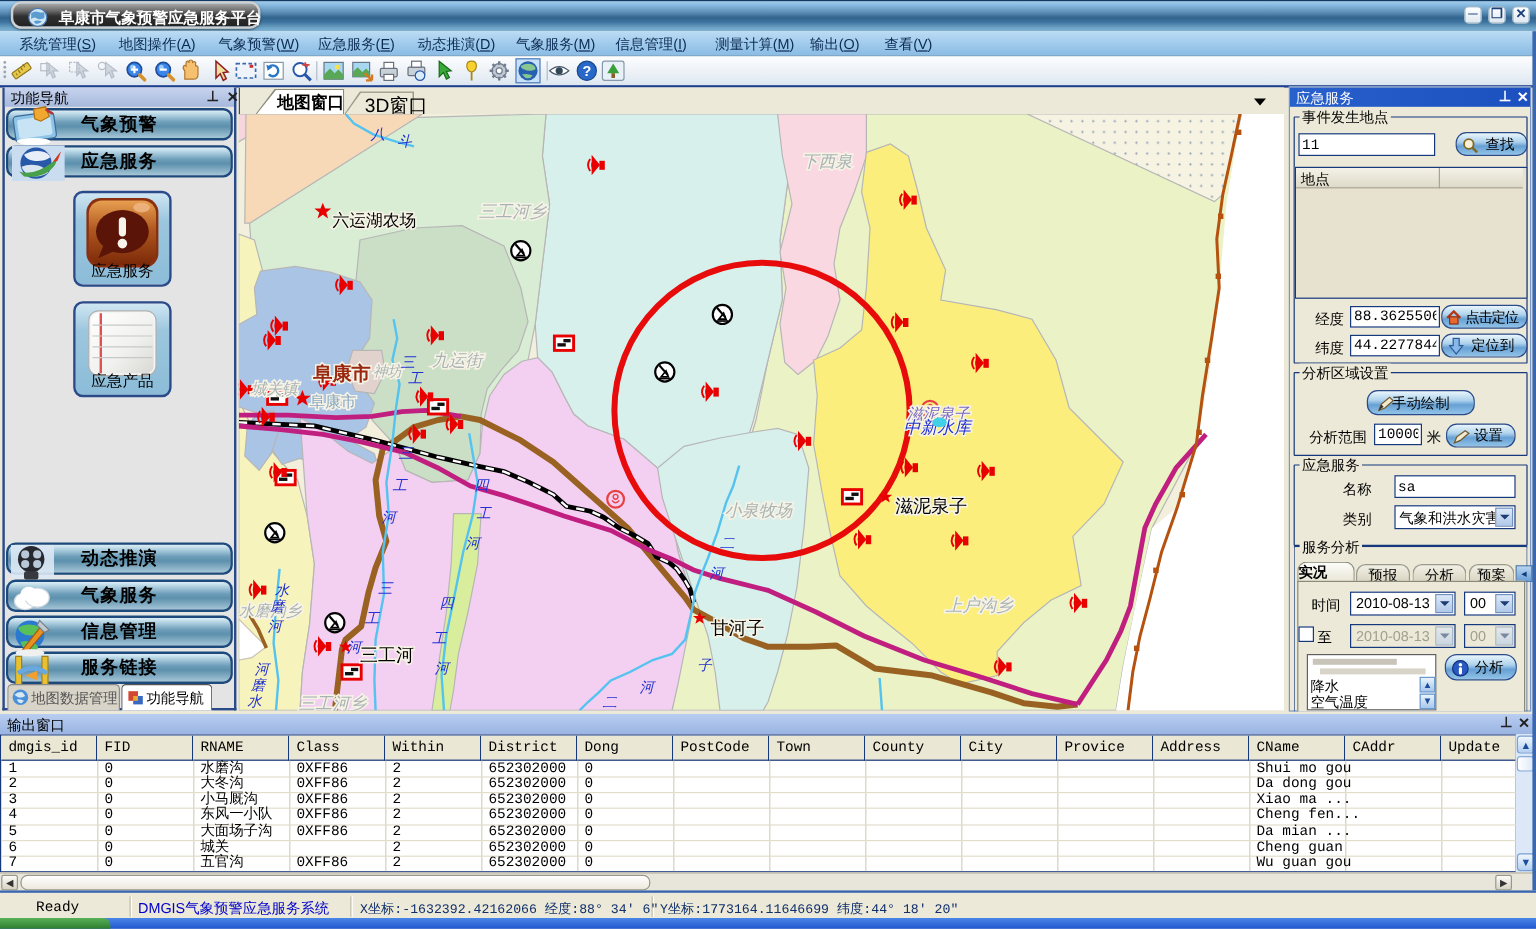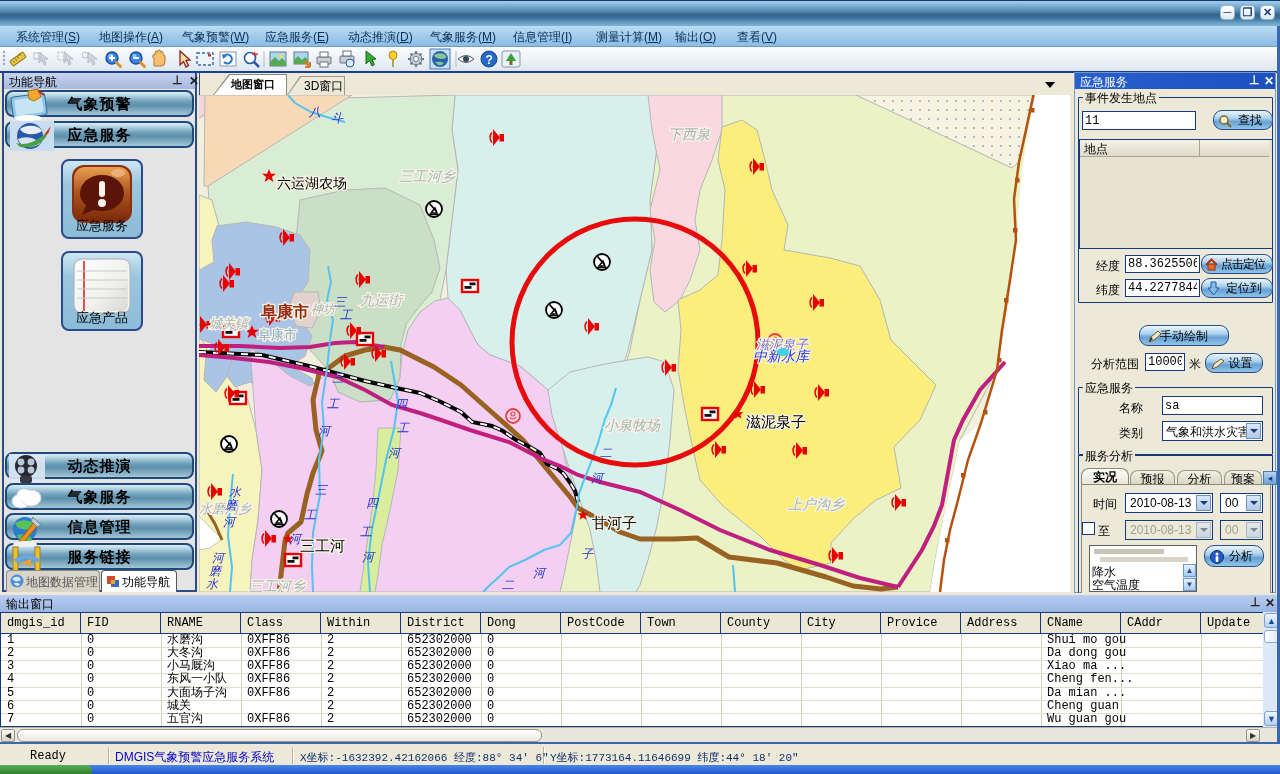--- a/index.html
+++ b/index.html
@@ -55,20 +55,28 @@
 font-family:"Liberation Mono",monospace;font-size:12px;color:#000;}
 .th{position:absolute;top:0;height:21px;background:#eae7d4;border-right:1px solid #16387c;border-bottom:1px solid #16387c;line-height:20px;padding-left:6px;}
 .td{position:absolute;height:13px;line-height:13px;padding-left:6px;white-space:nowrap;}
 #statusbar{left:0;top:742px;width:1280px;height:23px;background:#ece9d8;border-top:2px solid #3a68b0;font-size:12px;}
 #taskbar{left:0;top:765px;width:1280px;height:9px;background:linear-gradient(180deg,#4a86e8,#2257d0);}
 #startbtn{left:0;top:765px;width:92px;height:9px;background:linear-gradient(180deg,#58b058,#2e7d2e);border-radius:0 6px 0 0;}
 </style></head>
 <body>
 <div id="app">
   <div class="abs" id="titlebar"></div>
+  <div class="abs" id="titletab">
+      <div class="abs" id="titletxt">阜康市气象预警应急服务平台</div>
+    <svg class="abs" style="left:12px;top:3px" width="17" height="17" viewBox="0 0 17 17">
+        <circle cx="8.5" cy="8.5" r="7.5" fill="#cfe6f4" stroke="#4a7ab0"></circle>
+        <path d="M3 5 Q6 3 9 4 Q12 5 14 4 L14 9 Q10 11 7 9 Q5 8 3 10 Z" fill="#5b9bd0"></path>
+        <path d="M5 12 Q8 10 12 12 Q10 14 7 14 Z" fill="#5b9bd0"></path>
+      </svg>
+  </div>
   <div class="abs winbtn" style="left:1220px">─</div>
   <div class="abs winbtn" style="left:1240px">❐</div>
   <div class="abs winbtn" style="left:1260px">✕</div>
   <div class="abs" id="menubar">
     <span class="abs mi" style="left:16px">系统管理(<u>S</u>)</span>
     <span class="abs mi" style="left:99px">地图操作(<u>A</u>)</span>
     <span class="abs mi" style="left:182px">气象预警(<u>W</u>)</span>
     <span class="abs mi" style="left:265px">应急服务(<u>E</u>)</span>
     <span class="abs mi" style="left:348px">动态推演(<u>D</u>)</span>
     <span class="abs mi" style="left:430px">气象服务(<u>M</u>)</span>
@@ -308,24 +316,24 @@
           <rect x="5" y="6" width="8" height="7" fill="#3868c0"></rect>
           <rect x="5" y="6" width="4" height="4" fill="#e8a830"></rect>
         </svg>
       <span class="abs" style="left:20px;top:3px">功能导航</span>
     </div>
   </div>
 <div class="abs" id="mapwin">
 <div class="abs" id="maptabs">
 <div class="abs" style="left:13px;top:1px;width:74px;height:21px;background:#8a8a7a;clip-path:polygon(0 100%,16px 0,100% 0,100% 100%)"></div>
 <div class="abs" style="left:14px;top:2px;width:72px;height:20px;background:#fff;clip-path:polygon(0 100%,16px 0,100% 0,100% 100%)"></div>
-<span class="abs" style="left:31px;top:4px;font-size:11px;font-weight:bold">地图窗口</span>
+<span class="abs" style="left:31px;top:4px;font-size:14px;font-weight:bold">地图窗口</span>
 <div class="abs" style="left:87px;top:3px;width:58px;height:19px;background:#9a9a8a;clip-path:polygon(0 100%,13px 0,100% 0,100% 100%)"></div>
 <div class="abs" style="left:88px;top:4px;width:56px;height:18px;background:#ece9d8;clip-path:polygon(0 100%,13px 0,100% 0,100% 100%)"></div>
-<span class="abs" style="left:104px;top:5px;font-size:12px">3D窗口</span>
+<span class="abs" style="left:104px;top:5px;font-size:16px">3D窗口</span>
 <div class="abs" style="left:845px;top:9px;width:0;height:0;border-left:5px solid transparent;border-right:5px solid transparent;border-top:6px solid #000"></div>
 </div>
 <svg class="abs" style="left:0px;top:22px" width="871" height="497" viewBox="199 95 871 497">
 <defs>
 <pattern id="dots" width="9" height="9" patternUnits="userSpaceOnUse">
             <rect width="9" height="9" fill="#f6f3e2"></rect>
             <circle cx="2" cy="2" r="0.9" fill="#90a0b0"></circle>
           </pattern>
 <g id="spk">
             <path d="M4,0 L4,17 L11,8.5 Z" fill="#e80000"></path>
@@ -519,20 +527,23 @@
       <span style="margin-left:12px;letter-spacing:-1px">点击定位</span>
     </div>
     <span class="abs rlbl" style="left:21px;top:209px">纬度</span>
     <input class="abs rinput" style="left: 50px; top: 206px; width: 75px; height: 18px;" value="44.22778446">
     <div class="abs rbtn" style="left:126px;top:205px;width:72px;height:20px;line-height:19px">
       <svg class="abs" style="left:5px;top:2px" width="13" height="15" viewBox="0 0 13 15">
           <path d="M4 1 L9 1 L9 7 L12 7 L6.5 14 L1 7 L4 7 Z" fill="#88b8e8" stroke="#2a5a9a"></path>
         </svg>
       <span style="margin-left:14px">定位到</span>
     </div>
+    <div class="abs gbox" style="left:3px;top:237px;width:195px;height:70px">
+      <span class="glabel">分析区域设置</span>
+    </div>
     <div class="abs rbtn" style="left:64px;top:252px;width:90px;height:21px;line-height:20px">
       <svg class="abs" style="left:8px;top:4px" width="14" height="13" viewBox="0 0 14 13">
           <path d="M1 12 L3 7 L10 1 L13 4 L6 10 Z" fill="#f0e8d0" stroke="#705828"></path>
           <path d="M1 12 L3 7 L5 9 Z" fill="#303030"></path>
         </svg>
       <span style="">手动绘制</span>
     </div>
     <span class="abs rlbl" style="left:16px;top:283px">分析范围</span>
     <input class="abs rinput" style="left: 70px; top: 280px; width: 40px; height: 18px;" value="10000">
     <span class="abs rlbl" style="left:114px;top:283px">米</span>
@@ -551,21 +562,21 @@
     <div class="abs combo" style="left:87px;top:348px;width:101px;height:20px">
       <span class="abs" style="left:3px;top:2px;white-space:nowrap;overflow:hidden;width:80px">气象和洪水灾<span style="letter-spacing:-4px">害</span></span>
       <div class="cbtn">
           <div class="arrow-dn"></div>
         </div>
     </div>
     <div class="abs gbox" style="left:3px;top:382px;width:195px;height:138px;border-bottom:none">
       <span class="glabel">服务分析</span>
     </div>
     <div class="abs" style="left:6px;top:395px;width:190px;height:16px">
-      <div class="abs" style="left:0;top:0;width:48px;height:17px;background:linear-gradient(180deg,#fdfdfa,#e8e5d4);border:1px solid #8a8a7a;border-bottom:none;border-radius:8px 8px 0 0;text-align:center;font-size:12px;font-weight:bold">实况</div>
+      <div class="abs" style="left:0;top:0;width:48px;height:17px;background:linear-gradient(180deg,#fdfdfa,#e8e5d4);border:1px solid #8a8a7a;border-bottom:none;border-radius:8px 8px 0 0;font-size:12px;font-weight:bold">实况</div>
       <div class="abs" style="left:49px;top:2px;width:45px;height:15px;background:linear-gradient(180deg,#f2f0e6,#d8d4c0);border:1px solid #9a9a8a;border-bottom:none;border-radius:8px 8px 0 0;text-align:center;font-size:12px">预报</div>
       <div class="abs" style="left:96px;top:2px;width:45px;height:15px;background:linear-gradient(180deg,#f2f0e6,#d8d4c0);border:1px solid #9a9a8a;border-bottom:none;border-radius:8px 8px 0 0;text-align:center;font-size:12px">分析</div>
       <div class="abs" style="left:143px;top:2px;width:38px;height:15px;background:linear-gradient(180deg,#f2f0e6,#d8d4c0);border:1px solid #9a9a8a;border-bottom:none;border-radius:8px 8px 0 0;text-align:center;font-size:12px">预案</div>
       <div class="abs" style="left:182px;top:3px;width:14px;height:14px;background:linear-gradient(180deg,#b8d4f0,#6aa0d8);border:1px solid #4a7ab0;color:#123c7c;font-size:9px;text-align:center;line-height:13px">◂</div>
       <div class="abs" style="left:196px;top:3px;width:8px;height:14px;background:linear-gradient(180deg,#b8d4f0,#6aa0d8);border:1px solid #4a7ab0;color:#123c7c;font-size:9px;line-height:13px">▸</div>
     </div>
     <div class="abs" style="left:6px;top:411px;width:190px;height:109px;border:1px solid #8a8a7a;border-bottom:none;background:#ece9d8"></div>
     <span class="abs rlbl" style="left:18px;top:423px">时间</span>
     <div class="abs combo" style="left:50px;top:420px;width:88px;height:20px">
       <span class="abs" style="left:4px;top:2px">2010-08-13</span>

